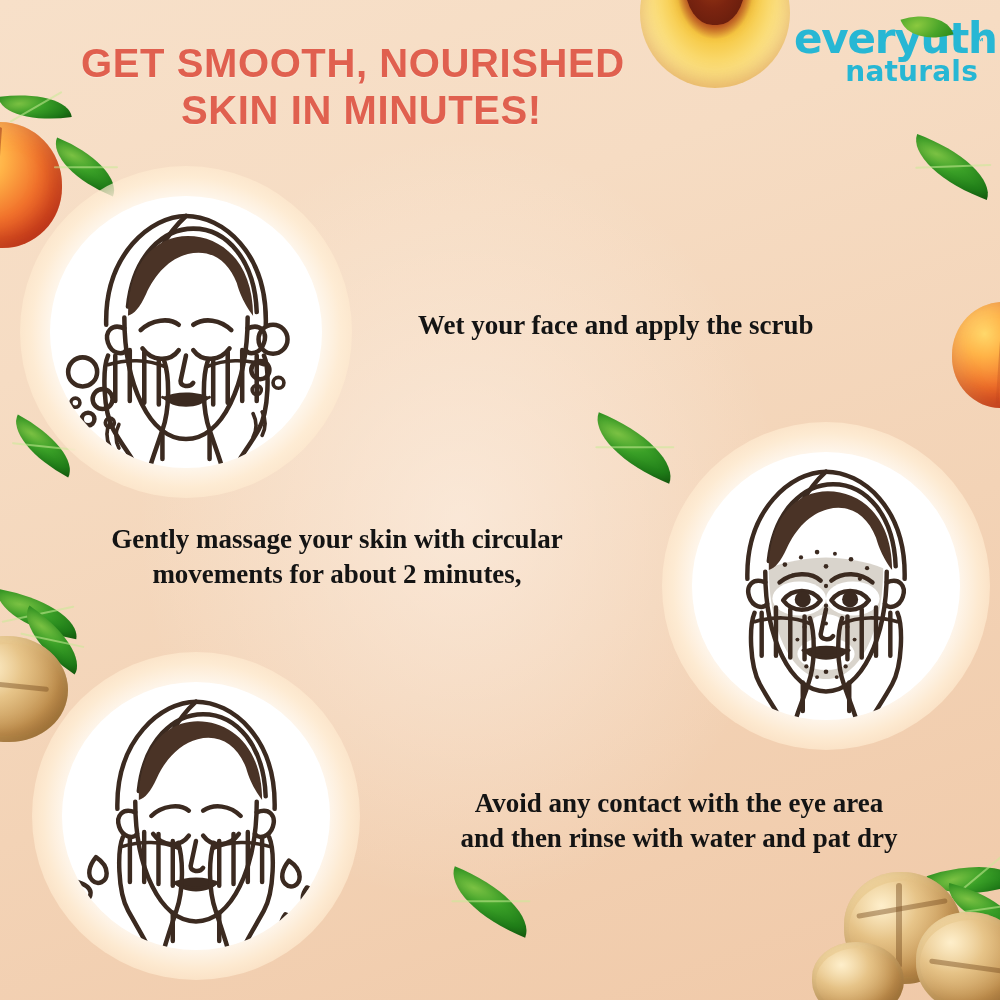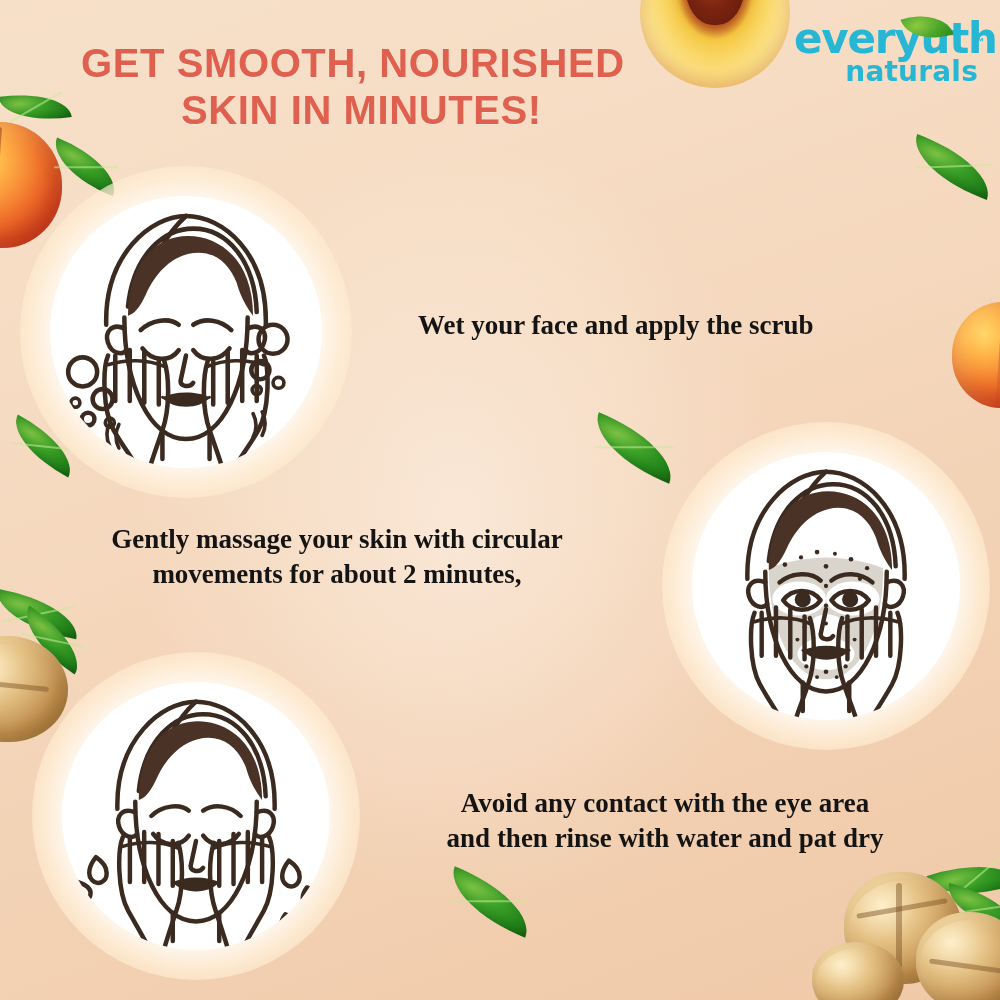--- a/index.html
+++ b/index.html
@@ -138,21 +138,21 @@
   .caption {
     position:absolute;
     color:#141414;
     font-family:"Liberation Serif", serif;
     font-weight:bold;
     font-size:27px;
     line-height:1.28;
   }
   #cap1 { left:418px; top:308px; width:520px; }
   #cap2 { left:52px; top:522px; width:570px; text-align:center; }
-  #cap3 { left:382px; top:786px; width:566px; text-align:center; }
+  #cap3 { left:396px; top:786px; width:566px; text-align:center; }
 </style>
 </head>
 <body>
 
 <div id="poster">
 
   <div class="deco">
 
     <div class="peach-half" style="left:640px; top:-62px; width:150px; height:150px;">
       <div class="pit"></div>

